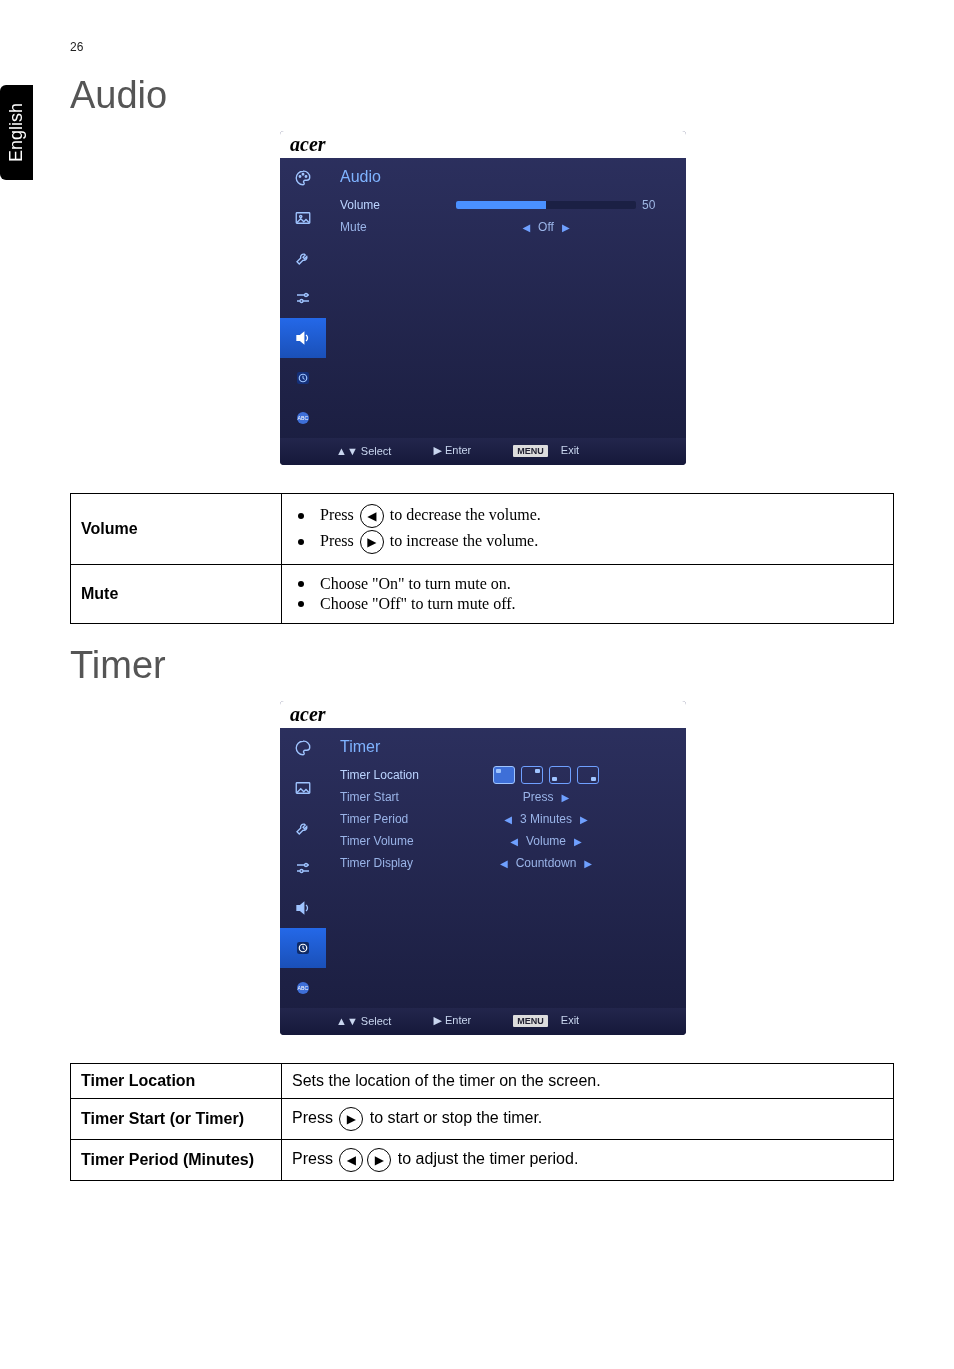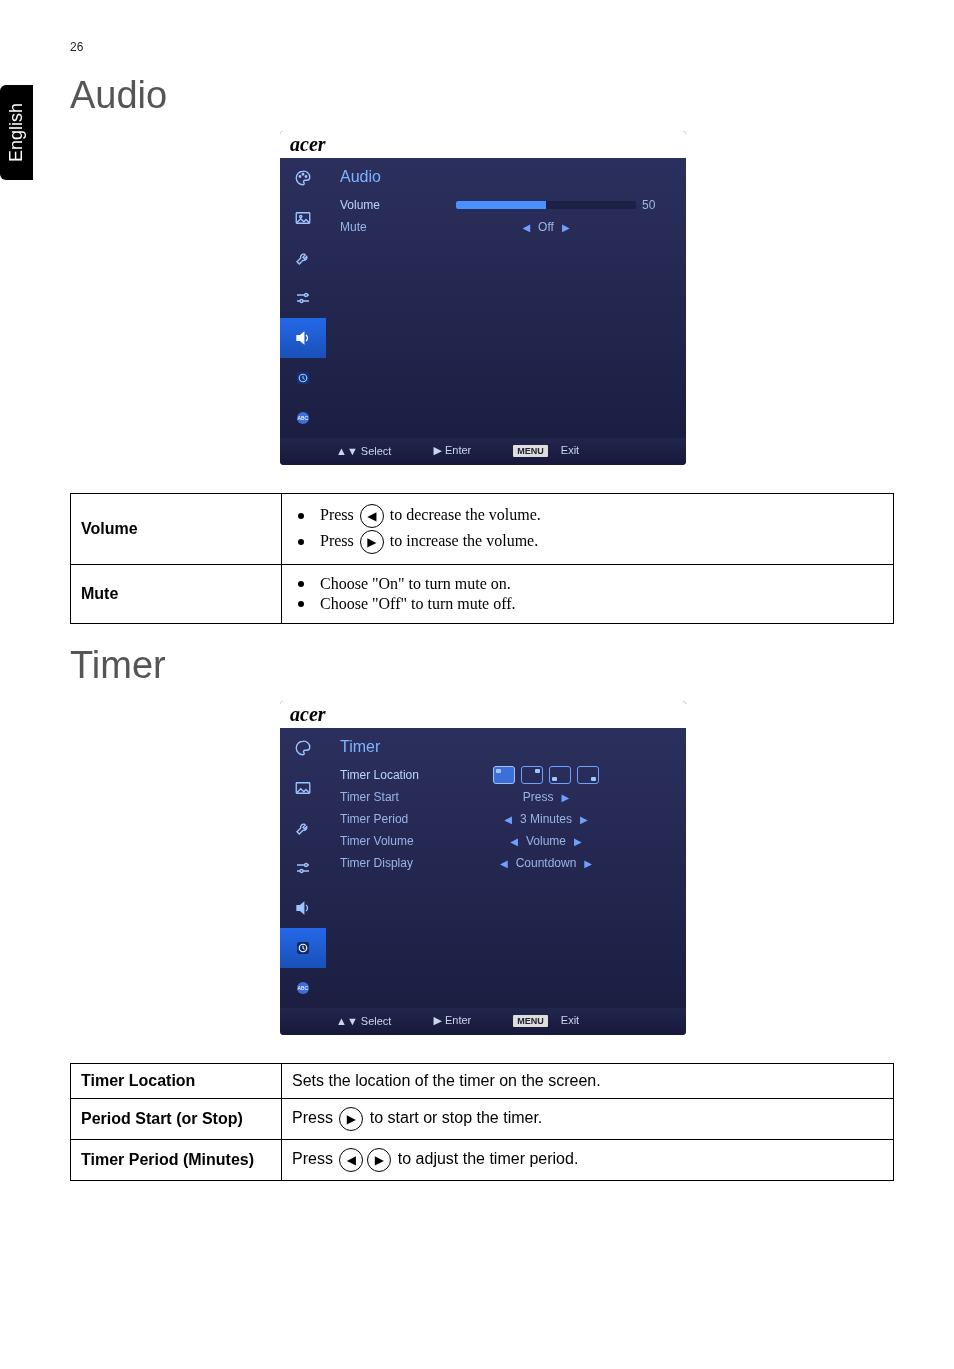--- a/index.html
+++ b/index.html
@@ -418,21 +418,21 @@
     </div>
   </div>
 
   <table class="spec">
     <tbody>
         <tr>
       <td class="k">Timer Location</td>
       <td>Sets the location of the timer on the screen.</td>
     </tr>
     <tr>
-      <td class="k">Period Start (or Stop)</td>
+      <td class="k">Timer Start (or Timer)</td>
       <td>
         <span>Press </span><span class="circ-btn">▶</span><span> to start or stop the timer.</span>
       </td>
     </tr>
     <tr>
       <td class="k">Timer Period (Minutes)</td>
       <td>
         <span>Press </span><span class="circ-btn">◀</span><span class="circ-btn">▶</span><span> to adjust the timer period.</span>
       </td>
     </tr>

